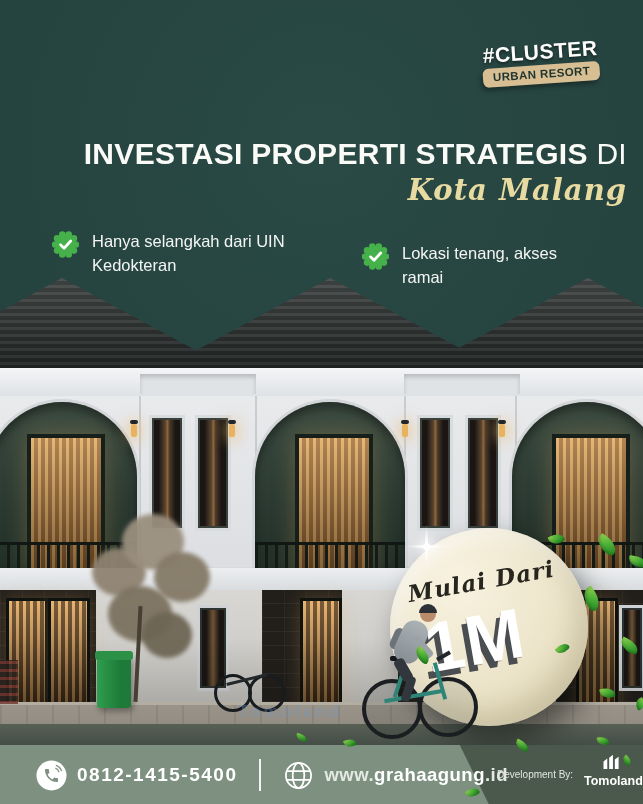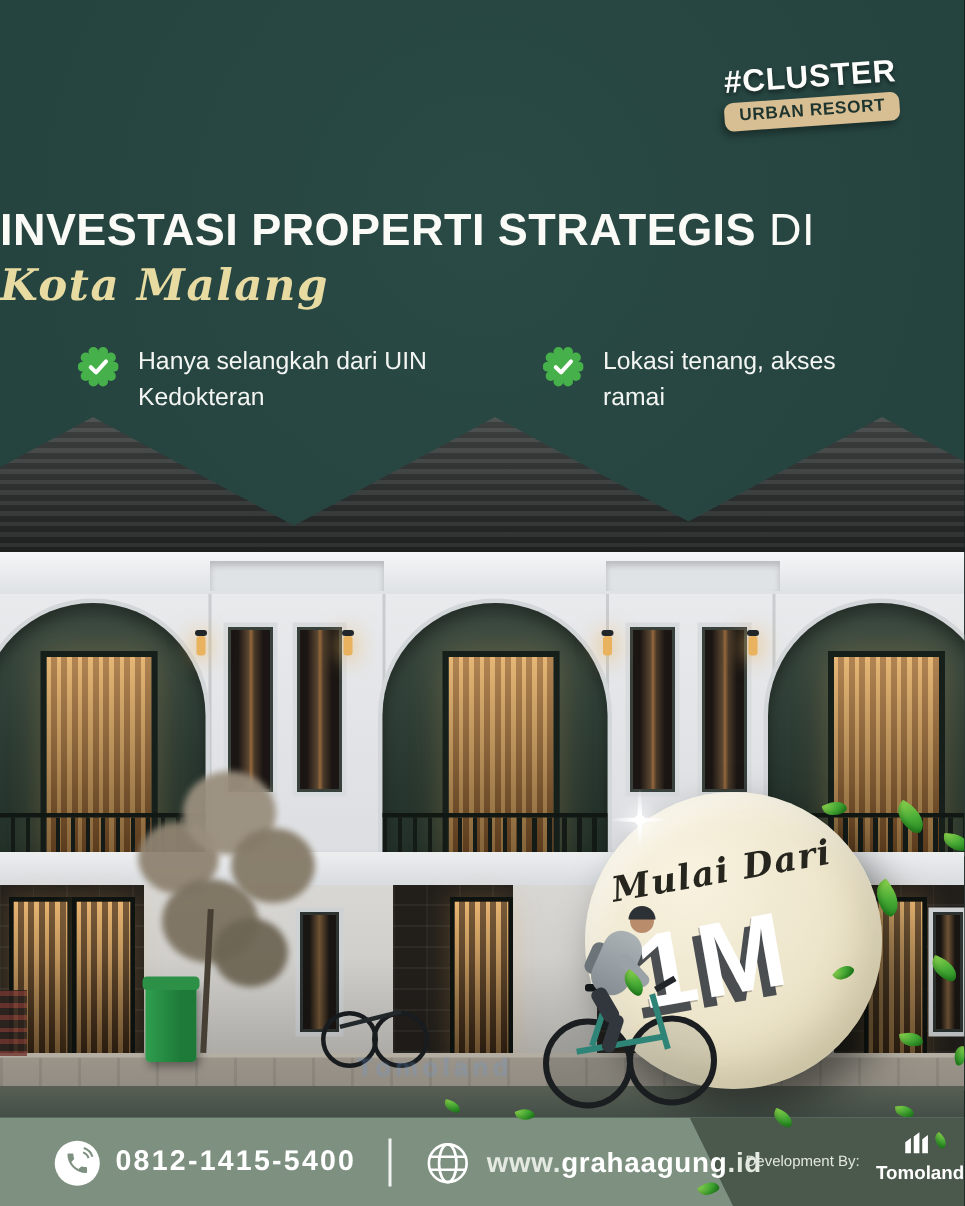--- a/index.html
+++ b/index.html
@@ -15,31 +15,31 @@
   .logo-tagline{margin-top:2px;font-family:"Liberation Serif", serif;font-size:7px;letter-spacing:5px;
     color:#ddddd2;white-space:nowrap;}
   .cluster{position:absolute;right:44px;top:40px;text-align:center;transform:rotate(-4deg);z-index:4;}
   .cluster-hash{font-size:21px;font-weight:800;color:#fdfdfb;letter-spacing:.5px;
     text-shadow:0 2px 3px rgba(0,0,0,.45);}
   .cluster-label{display:inline-block;margin-top:1px;background:#d8be93;color:#1e352f;font-size:11.5px;
     font-weight:800;letter-spacing:.4px;padding:3px 10px 4px;border-radius:6px;
     box-shadow:-2px 3px 5px rgba(0,0,0,.35);}
 
   
-  .headline{position:absolute;left:0;right:16px;top:138px;text-align:left;z-index:4;}
+  .headline{position:absolute;left:0;right:16px;top:138px;text-align:right;z-index:4;}
   .headline-main{font-size:30px;font-weight:800;color:#fafaf7;letter-spacing:.3px;line-height:1.05;}
   .headline-main .light{font-weight:500;}
   .headline-script{margin-top:3px;font-family:"DejaVu Serif", serif;font-style:italic;font-weight:bold;
     font-size:29px;color:#e8dba2;letter-spacing:1px;}
 
   
   .feature{position:absolute;top:230px;display:flex;gap:13px;z-index:4;}
   .feature .txt{font-size:16.5px;line-height:1.45;color:#f3f5f2;}
   .f1{left:52px;width:262px;}
-  .f2{left:362px;width:226px;}
+  .f2{left:362px;width:226px;margin-top:12px;}
   .check-icon{flex:0 0 auto;margin-top:1px;}
 
   
   .scene{position:absolute;left:0;top:278px;width:643px;height:467px;z-index:1;}
   .scene *{position:absolute;}
   .roof{top:0;width:348px;height:94px;
     background-image:linear-gradient(180deg, rgba(255,255,255,.10), rgba(0,0,0,.28)),
       repeating-linear-gradient(180deg,#3b403f 0 3px,#272b2a 3px 7px);
     clip-path:polygon(50% 0,100% 100%,0 100%);}
   .roof.r1{left:-112px;} .roof.r2{left:156px;} .roof.r3{left:414px;}

